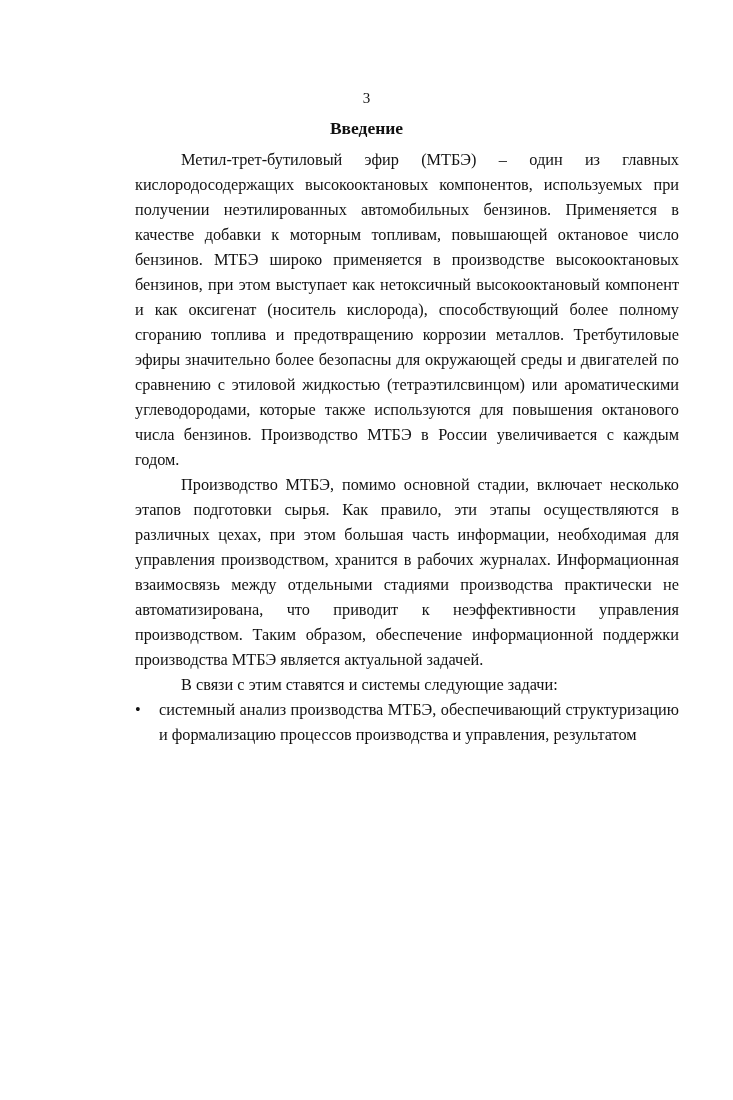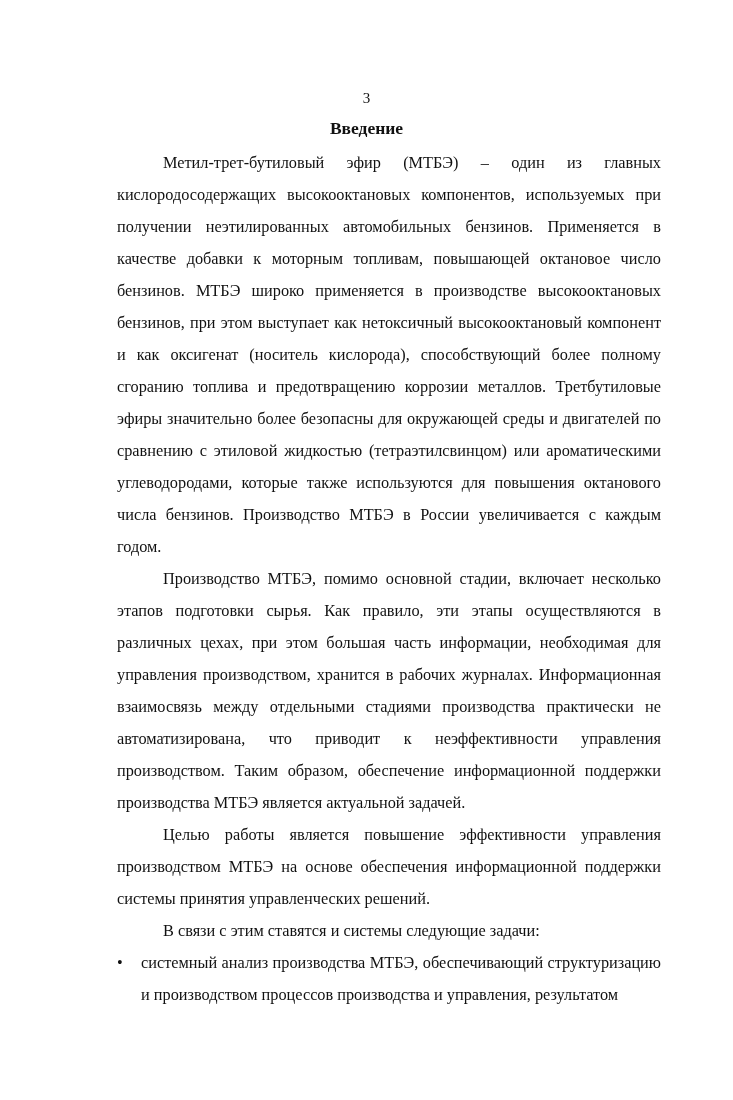--- a/index.html
+++ b/index.html
@@ -11,40 +11,39 @@
   }
   .page-number {
     position: absolute; top: 88px; left: 0; width: 733px; text-align: center;
     font-size: 15px; line-height: 20px;
   }
   .heading {
     position: absolute; top: 115px; left: 0; width: 733px; text-align: center;
     font-size: 17.5px; font-weight: bold; line-height: 26px; font-family: Liberation Serif, serif;
   }
   .body {
-    position: absolute; top: 147px; left: 117px; width: 544px;
-    font-size: 16.3px; line-height: 32px;
+    position: absolute; top: 147px; left: 135px; width: 544px;
+    font-size: 16.3px; line-height: 25px;
   }
   .para { margin: 0; text-align: justify; text-indent: 46px; }
   .list { margin: 0; padding: 0; list-style: none; }
   .list li { position: relative; padding-left: 24px; text-align: justify; }
   .bullet { position: absolute; left: 0; top: 0; }
 </style>
 </head>
 <body>
 
 <div class="page">
   <div class="page-number">3</div>
   <div class="heading">Введение</div>
 
   <div class="body">
     <p class="para">Метил-трет-бутиловый эфир (МТБЭ) – один из главных кислородосодержащих высокооктановых компонентов, используемых при получении неэтилированных автомобильных бензинов. Применяется в качестве добавки к моторным топливам, повышающей октановое число бензинов. МТБЭ широко применяется в производстве высокооктановых бензинов, при этом выступает как нетоксичный высокооктановый компонент и как оксигенат (носитель кислорода), способствующий более полному сгоранию топлива и предотвращению коррозии металлов. Третбутиловые эфиры значительно более безопасны для окружающей среды и двигателей по сравнению с этиловой жидкостью (тетраэтилсвинцом) или ароматическими углеводородами, которые также используются для повышения октанового числа бензинов. Производство МТБЭ в России увеличивается с каждым годом.</p>
     <p class="para">Производство МТБЭ, помимо основной стадии, включает несколько этапов подготовки сырья. Как правило, эти этапы осуществляются в различных цехах, при этом большая часть информации, необходимая для управления производством, хранится в рабочих журналах. Информационная взаимосвязь между отдельными стадиями производства практически не автоматизирована, что приводит к неэффективности управления производством. Таким образом, обеспечение информационной поддержки производства МТБЭ является актуальной задачей.</p>
-    <p class="para">Целью работы является повышение эффективности управления производством МТБЭ на основе обеспечения информационной поддержки системы принятия управленческих решений.</p>
     <p class="para">В связи с этим ставятся и системы следующие задачи:</p>
     <ul class="list">
       <li>
         <span class="bullet">•</span>
-        <span>системный анализ производства МТБЭ, обеспечивающий структуризацию и производством процессов производства и управления, результатом</span>
+        <span>системный анализ производства МТБЭ, обеспечивающий структуризацию и формализацию процессов производства и управления, результатом</span>
       </li>
     </ul>
   </div>
 </div>
 
 </body></html>

